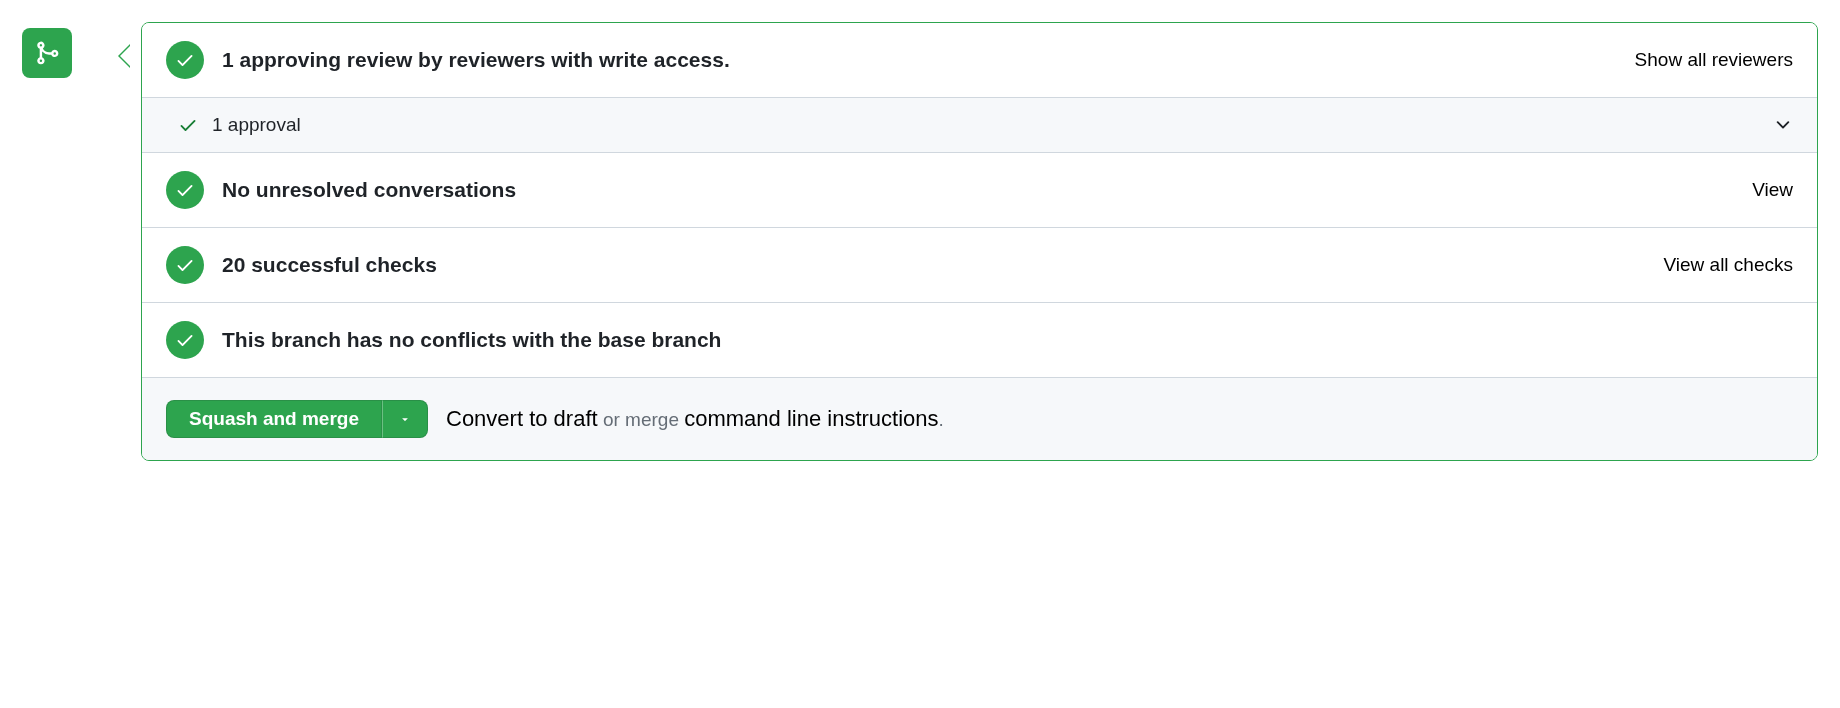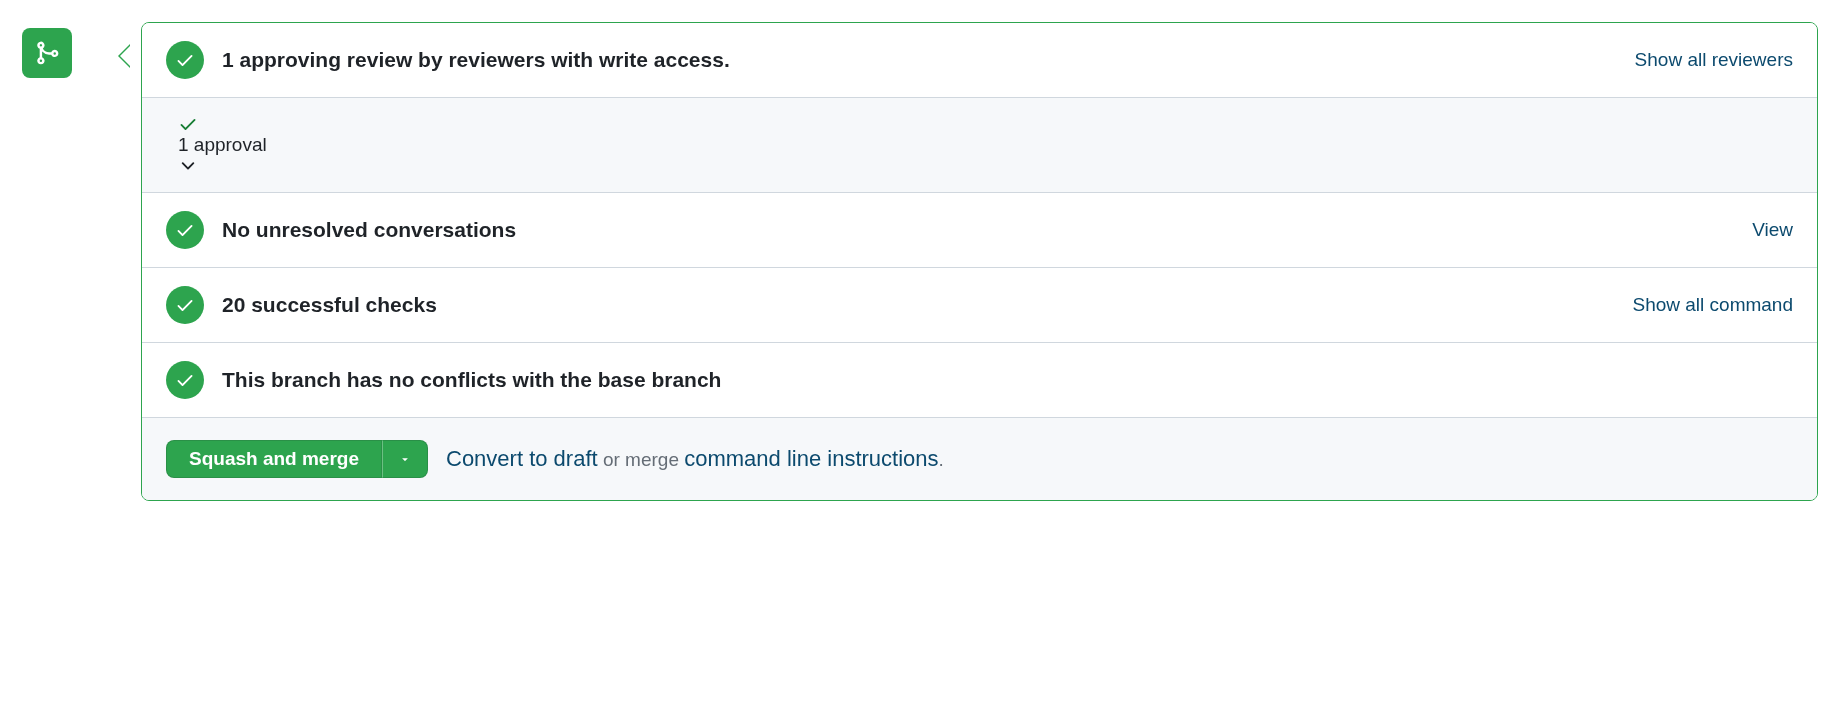--- a/index.html
+++ b/index.html
@@ -74,33 +74,32 @@
     flex-shrink: 0;
     margin-right: 18px;
   }
   .section-title {
     font-weight: 600;
     font-size: 21px;
     color: #1f2328;
     flex: 1;
   }
   .link {
-    color: #0c4a6e;
+    color: #000000;
     font-size: 19px;
     cursor: pointer;
   }
   .approval-sub {
     display: flex;
-    align-items: flex-start;
+    align-items: center;
     padding: 16px 24px 16px 36px;
     background: #f6f8fa;
     border-bottom: 1px solid #d0d7de;
     border-top: 1px solid #d0d7de;
     margin-top: -1px;
-    flex-direction: column;
   }
   .approval-sub .check-small {
     margin-right: 14px;
   }
   .approval-text {
     font-size: 19px;
     color: #1f2328;
     flex: 1;
   }
   .footer {
@@ -188,21 +187,21 @@
       <span class="link">View</span>
     </div>
 
     <div class="section">
       <div class="check-circle">
         <svg width="20" height="20" viewBox="0 0 16 16" fill="#ffffff">
           <path d="M13.78 4.22a.75.75 0 0 1 0 1.06l-7.25 7.25a.75.75 0 0 1-1.06 0L2.22 9.28a.751.751 0 0 1 1.06-1.06l2.72 2.72 6.72-6.72a.75.75 0 0 1 1.06 0Z"></path>
         </svg>
       </div>
       <div class="section-title">20 successful checks</div>
-      <span class="link">Show all command</span>
+      <span class="link">View all checks</span>
     </div>
 
     <div class="section" style="border-bottom:1px solid #d0d7de;">
       <div class="check-circle">
         <svg width="20" height="20" viewBox="0 0 16 16" fill="#ffffff">
           <path d="M13.78 4.22a.75.75 0 0 1 0 1.06l-7.25 7.25a.75.75 0 0 1-1.06 0L2.22 9.28a.751.751 0 0 1 1.06-1.06l2.72 2.72 6.72-6.72a.75.75 0 0 1 1.06 0Z"></path>
         </svg>
       </div>
       <div class="section-title">This branch has no conflicts with the base branch</div>
     </div>

